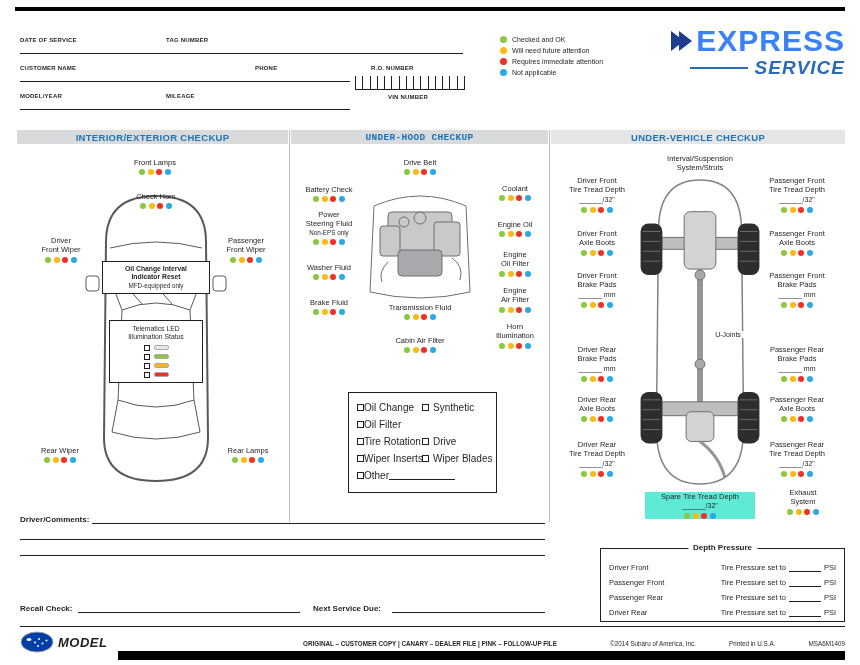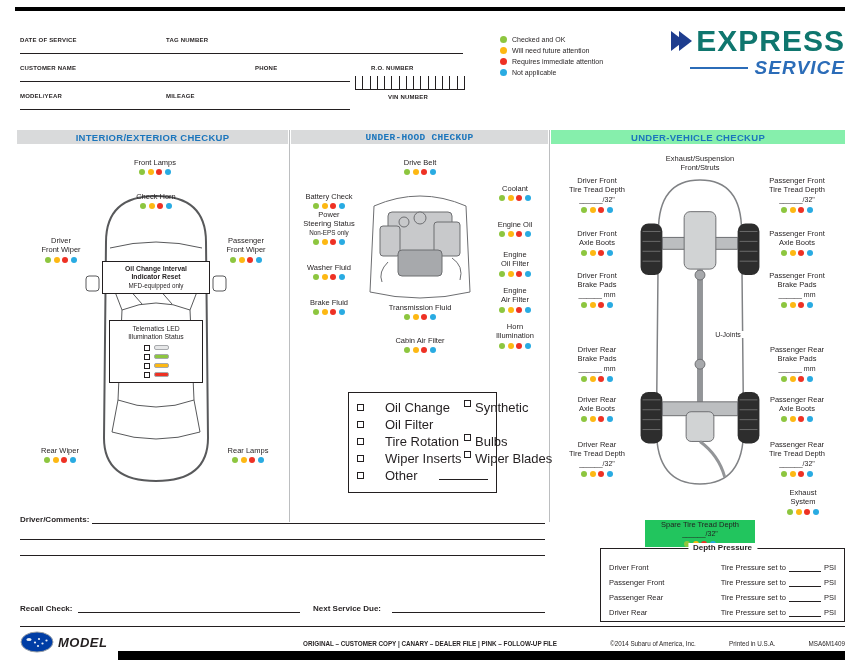--- a/index.html
+++ b/index.html
@@ -27,23 +27,23 @@
   .il{font-size:7.5px;line-height:1.25;white-space:nowrap}
   .il-sm{font-size:6.3px;line-height:1.25;white-space:nowrap}
   .blankline{font-size:7px;line-height:1.4;white-space:nowrap}
   .dots{display:flex;justify-content:center;gap:2.5px;margin-top:2px}
   .dot{width:6px;height:6px;border-radius:50%;display:inline-block}
   .box{border:1px solid #231f20;background:#fff}
   .cb{width:7px;height:7px;border:1px solid #231f20;display:inline-block;flex:none;background:#fff}
   .cb-sm{width:6px;height:6px}
   .tel-row{display:flex;align-items:center;justify-content:center;gap:4px;margin-top:3px}
   .led{width:15px;height:5px;border-radius:2px;border:1px solid #a7a9ac}
-  .svc-row{display:flex;align-items:center;gap:21px;height:17px;font-size:13px}
+  .svc-row{display:flex;align-items:center;gap:0;height:17px;font-size:10px}
   .svc-left{width:58px;white-space:nowrap}
-  .svc-right{display:flex;align-items:flex-start;gap:4px;white-space:nowrap}
+  .svc-right{display:flex;align-items:center;gap:4px;white-space:nowrap}
   .uline{display:inline-block;border-bottom:1px solid #231f20;height:8px}
   .tp-box{border:1px solid #231f20;background:#fff}
   .tp-title{position:absolute;top:-6px;left:50%;transform:translateX(-50%);background:#fff;padding:0 5px;font-size:8px;font-weight:bold;white-space:nowrap}
   .tp-rows{padding:11px 8px 0 8px}
   .tp-row{display:flex;align-items:center;justify-content:space-between;font-size:7.5px;height:15px}
   .tp-set{display:flex;align-items:center;gap:3px;white-space:nowrap}
   .bold8{font-size:8px;font-weight:bold;white-space:nowrap}
   .footer-small{font-size:6.3px;white-space:nowrap}
   .subaru-text{font-size:13px;font-weight:bold;font-style:italic;letter-spacing:.5px}
 </style>
@@ -102,35 +102,35 @@
     <div class="leg-row">
       <span class="leg-dot" style="background: rgb(41, 171, 226);"></span>
       <span class="leg-label">Not applicable</span>
     </div>
   </div>
 
   <div class="abs" style="left:630px;top:26px;width:215px">
     <div class="logo-row">
       <span class="chev"></span>
       <span class="chev"></span>
-      <span class="logo-express" style="color: #0f766e;">EXPRESS</span>
+      <span class="logo-express" style="color: #3b82f6;">EXPRESS</span>
     </div>
     <div class="logo-service-row">
       <span class="service-line"></span>
       <span class="logo-service" style="color: rgb(43, 108, 184);">SERVICE</span>
     </div>
   </div>
 
   <div class="abs sec-bar" style="left: 17px; top: 130px; width: 271px; background: rgb(217, 218, 219);">
     <span style="color: rgb(27, 117, 188);">INTERIOR/EXTERIOR CHECKUP</span>
   </div>
   <div class="abs sec-bar" style="left: 291px; top: 130px; width: 257px; background: rgb(217, 218, 219);">
     <span style="color: rgb(27, 117, 188); font-family: Liberation Mono, monospace;">UNDER-HOOD CHECKUP</span>
   </div>
-  <div class="abs sec-bar" style="left: 551px; top: 130px; width: 294px; background: #86efac;">
+  <div class="abs sec-bar" style="left: 551px; top: 130px; width: 294px; background: #e5e5e5;">
     <span style="color: rgb(27, 117, 188);">UNDER-VEHICLE CHECKUP</span>
   </div>
   <div class="abs vsep" style="left:289px;top:130px;height:392px"></div>
   <div class="abs vsep" style="left:549px;top:130px;height:392px"></div>
 
   <svg class="abs" style="left:83px;top:190px" width="146" height="295" viewBox="0 0 146 295">
     <rect x="3" y="86" width="13" height="15" rx="3" fill="#fff" stroke="#58595b"></rect>
     <rect x="130" y="86" width="13" height="15" rx="3" fill="#fff" stroke="#58595b"></rect>
     <path d="M23,52 Q23,6 73,6 Q123,6 123,52 L125,248 Q125,291 73,291 Q21,291 21,248 Z" fill="#fff" stroke="#58595b" stroke-width="2"></path>
     <path d="M27,58 Q73,46 119,58" fill="none" stroke="#58595b"></path>
@@ -240,32 +240,32 @@
 
   <div class="abs item" style="left:373px;top:158px;width:94px">
     <div class="il">Drive Belt</div>
     <div class="dots">
         <span class="dot" style="background: rgb(141, 198, 63);"></span>
         <span class="dot" style="background: rgb(253, 184, 19);"></span>
         <span class="dot" style="background: rgb(238, 49, 36);"></span>
         <span class="dot" style="background: rgb(41, 171, 226);"></span>
       </div>
   </div>
-  <div class="abs item" style="left:293px;top:192px;width:72px">
+  <div class="abs item" style="left:293px;top:185px;width:72px">
     <div class="il">Battery Check</div>
     <div class="dots">
         <span class="dot" style="background: rgb(141, 198, 63);"></span>
         <span class="dot" style="background: rgb(253, 184, 19);"></span>
         <span class="dot" style="background: rgb(238, 49, 36);"></span>
         <span class="dot" style="background: rgb(41, 171, 226);"></span>
       </div>
   </div>
   <div class="abs item" style="left:291px;top:210px;width:76px">
     <div class="il">Power</div>
-    <div class="il">Steering Status</div>
+    <div class="il">Steering Fluid</div>
     <div class="il-sm">Non-EPS only</div>
     <div class="dots">
         <span class="dot" style="background: rgb(141, 198, 63);"></span>
         <span class="dot" style="background: rgb(253, 184, 19);"></span>
         <span class="dot" style="background: rgb(238, 49, 36);"></span>
         <span class="dot" style="background: rgb(41, 171, 226);"></span>
       </div>
   </div>
   <div class="abs item" style="left:293px;top:263px;width:72px">
     <div class="il">Washer Fluid</div>
@@ -364,21 +364,21 @@
     <div class="svc-row">
       <span class="cb"></span>
       <span class="svc-left">Oil Filter</span>
 
     </div>
     <div class="svc-row">
       <span class="cb"></span>
       <span class="svc-left">Tire Rotation</span>
       <span class="svc-right">
         <span class="cb"></span>
-        <span>Bulbs</span>
+        <span>Drive</span>
       </span>
     </div>
     <div class="svc-row">
       <span class="cb"></span>
       <span class="svc-left">Wiper Inserts</span>
       <span class="svc-right">
         <span class="cb"></span>
         <span>Wiper Blades</span>
       </span>
     </div>
@@ -405,22 +405,22 @@
     <rect x="57" y="36" width="32" height="58" rx="6" fill="#d1d3d4" stroke="#6d6e71"></rect>
     <rect x="70" y="94" width="6" height="138" fill="#939598"></rect>
     <circle cx="73" cy="100" r="5" fill="#a7a9ac" stroke="#6d6e71"></circle>
     <circle cx="73" cy="190" r="5" fill="#a7a9ac" stroke="#6d6e71"></circle>
     <rect x="35" y="228" width="76" height="14" fill="#bcbec0" stroke="#6d6e71"></rect>
     <rect x="59" y="238" width="28" height="30" rx="5" fill="#d1d3d4" stroke="#6d6e71"></rect>
     <path d="M73,268 Q92,282 98,304" stroke="#939598" stroke-width="3" fill="none"></path>
   </svg>
 
   <div class="abs item" style="left:648px;top:154px;width:104px;background:#fff">
-    <div class="il">Exhaust/Suspension</div>
-    <div class="il">Front/Struts</div>
+    <div class="il">Interval/Suspension</div>
+    <div class="il">System/Struts</div>
   </div>
   <div class="abs" style="left:706px;top:331px;width:44px;background:#fff;font-size:7px;text-align:center">U-Joints</div>
 
   <div class="abs item" style="left:550px;top:176px;width:94px">
     <div class="il">Driver Front</div>
     <div class="il">Tire Tread Depth</div>
     <div class="blankline">______/32"</div>
     <div class="dots">
         <span class="dot" style="background: rgb(141, 198, 63);"></span>
         <span class="dot" style="background: rgb(253, 184, 19);"></span>
@@ -540,21 +540,21 @@
     <div class="il">Tire Tread Depth</div>
     <div class="blankline">______/32"</div>
     <div class="dots">
         <span class="dot" style="background: rgb(141, 198, 63);"></span>
         <span class="dot" style="background: rgb(253, 184, 19);"></span>
         <span class="dot" style="background: rgb(238, 49, 36);"></span>
         <span class="dot" style="background: rgb(41, 171, 226);"></span>
       </div>
   </div>
 
-  <div class="abs item" style="left:645px;top:520px;width:110px;background:#22c55e">
+  <div class="abs item" style="left:645px;top:492px;width:110px;background:#5eead4">
     <div class="il">Spare Tire Tread Depth</div>
     <div class="blankline">______/32"</div>
     <div class="dots">
         <span class="dot" style="background: rgb(141, 198, 63);"></span>
         <span class="dot" style="background: rgb(253, 184, 19);"></span>
         <span class="dot" style="background: rgb(238, 49, 36);"></span>
         <span class="dot" style="background: rgb(41, 171, 226);"></span>
       </div>
   </div>
   <div class="abs item" style="left:767px;top:488px;width:72px">

